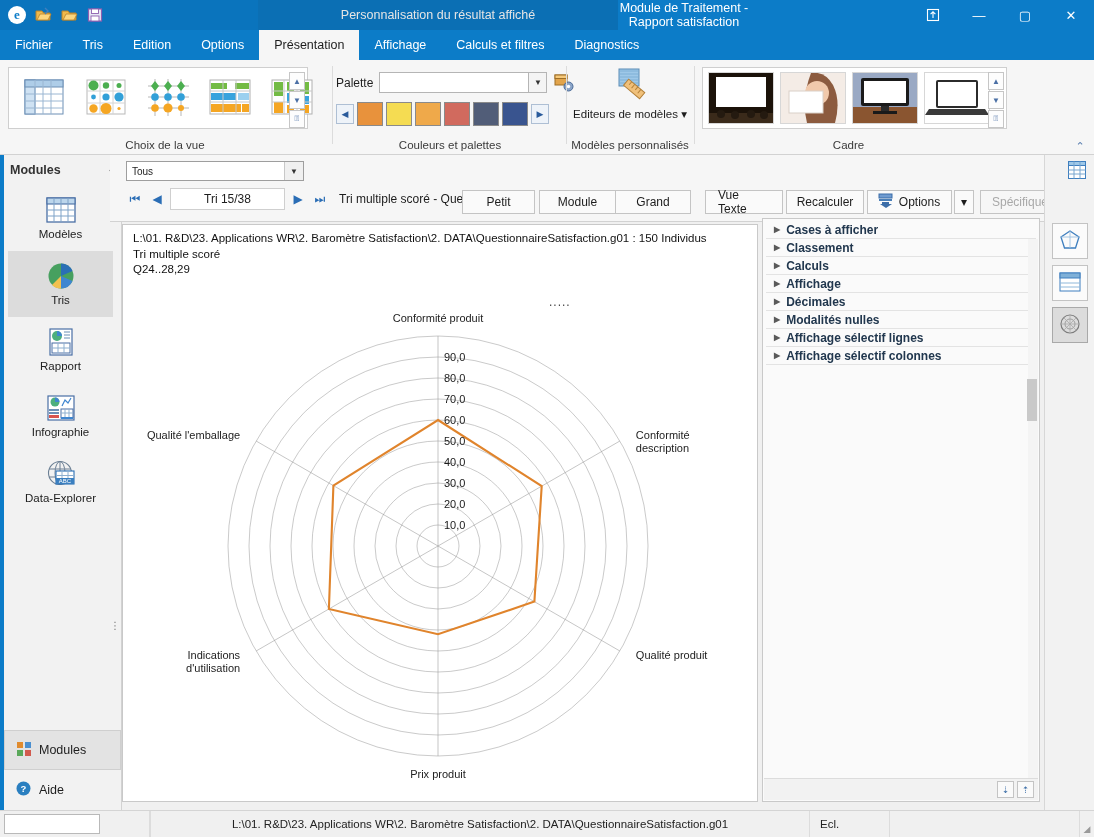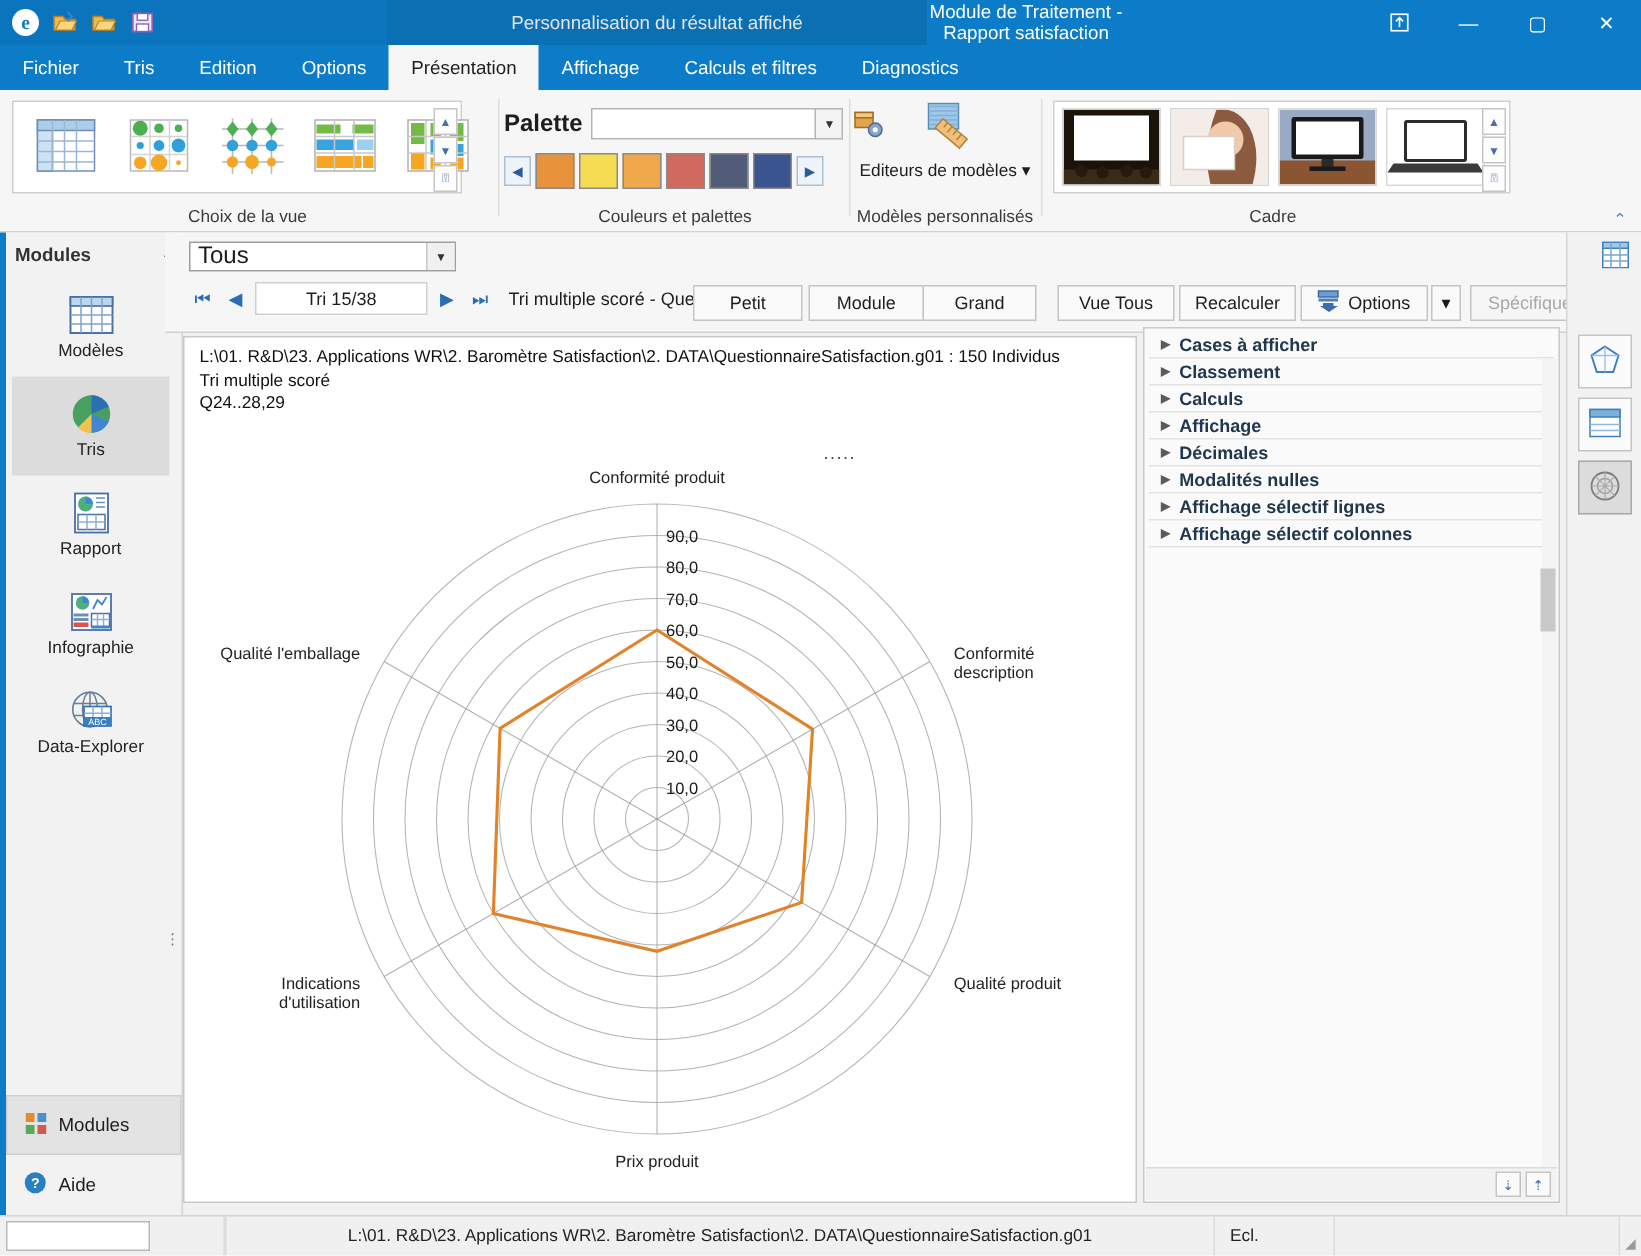--- a/index.html
+++ b/index.html
@@ -42,21 +42,21 @@
   .gsep { position:absolute; top:6px; width:1px; height:78px; background:#dcdcdc; }
 
   .viewbox { position:absolute; left:8px; top:5px; width:300px; height:62px; background:#fff; border:1px solid #cfcfcf; }
   .viewicons { display:flex; gap:12px; padding:6px 10px; }
   .vicon { width:50px; height:48px; }
   .spincol { position:absolute; right:2px; top:4px; width:16px; display:flex; flex-direction:column; gap:1px; }
   .spinbtn { width:16px; height:18px; border:1px solid #c6c6c6; background:#fdfdfd; display:flex;
              align-items:center; justify-content:center; font-size:8px; color:#4a6fa5; }
 
   .pal-row { display:flex; align-items:center; gap:6px; padding-top:10px; }
-  .pal-label { font-size:16px;font-weight:bold; }
+  .pal-label { font-size:12px; }
   .pal-input { width:150px; height:21px; background:#fff; border:1px solid #b5b5b5; }
   .pal-arrow { width:18px; height:21px; border:1px solid #b5b5b5; border-left:none; background:#f4f4f4;
                display:flex; align-items:center; justify-content:center; font-size:8px; color:#333; }
   .pal-gear { width:22px; height:21px; position:relative; }
   .sw-row { display:flex; align-items:center; gap:3px; margin-top:9px; }
   .sw { width:26px; height:24px; border:1px solid #8a8a8a; }
   .navbtn { width:18px; height:20px; border:1px solid #aebfd4; background:#eef3f9; display:flex;
             align-items:center; justify-content:center; color:#2a5b9b; font-size:9px; }
 
   .cadre-box { position:absolute; left:6px; top:5px; width:305px; height:62px; background:#fff; border:1px solid #cfcfcf; }
@@ -82,21 +82,21 @@
 
   .sb-bottom { position:absolute; left:4px; right:0; bottom:0; }
   .sb-btn { height:40px; display:flex; align-items:center; gap:8px; padding-left:12px; font-size:12.5px; }
   .sb-btn.modules { background:#e3e3e3; border:1px solid #cfcfcf; }
 
   
   .toolstrip { position:absolute; left:110px; top:155px; right:0; height:67px; background:#f6f6f6;
                border-bottom:1px solid #d2d2d2; }
   .combo { position:absolute; left:16px; top:6px; width:178px; height:20px; border:1px solid #9e9e9e; background:#fff;
            display:flex; align-items:center; }
-  .combo span { padding-left:5px; font-size:16px; flex:1; }
+  .combo span { padding-left:5px; font-size:10px; flex:1; }
   .combo .drop { width:19px; height:18px; background:#f0f0f0; border-left:1px solid #c8c8c8;
                  display:flex; align-items:center; justify-content:center; font-size:8px; color:#333; }
   .navrow { position:absolute; left:16px; top:33px; display:flex; align-items:center; gap:4px; }
   .navglyph { width:18px; height:22px; display:flex; align-items:center; justify-content:center; color:#2a6db5; font-size:12px; }
   .tri-field { width:115px; height:22px; background:#fff; border:1px solid #cfcfcf; display:flex;
                align-items:center; justify-content:center; font-size:12px; }
   .tri-caption { margin-left:6px; font-size:12px; max-width:150px; overflow:hidden; white-space:nowrap; }
   .tbtn { height:24px; border:1px solid #c4c4c4; background:#fafafa; display:flex; align-items:center;
           justify-content:center; padding:0 12px; font-size:12px; }
   .tbtn.disabled { color:#a8a8a8; background:#f6f6f6; }
@@ -513,21 +513,21 @@
       <div class="navglyph">◀</div>
       <div class="tri-field">Tri 15/38</div>
       <div class="navglyph">▶</div>
       <div class="navglyph">⏭</div>
       <div class="tri-caption">Tri multiple scoré - Questionn</div>
     </div>
 
     <div class="tbtn" style="position:absolute; left:352px; top:35px; width:73px;">Petit</div>
     <div class="tbtn" style="position:absolute; left:429px; top:35px; width:77px;">Module</div>
     <div class="tbtn" style="position:absolute; left:505px; top:35px; width:76px;">Grand</div>
-    <div class="tbtn" style="position:absolute; left:595px; top:35px; width:78px;">Vue Tous</div>
+    <div class="tbtn" style="position:absolute; left:595px; top:35px; width:78px;">Vue Texte</div>
     <div class="tbtn" style="position:absolute; left:676px; top:35px; width:78px;">Recalculer</div>
 
     <div class="tbtn split" style="position:absolute; left:757px; top:35px; width:85px;">
       <span>
         <svg width="17" height="15" viewBox="0 0 17 15">
           <rect x="2" y="1" width="13" height="4" fill="#6f9bd0" stroke="#3b6da8"></rect>
           <rect x="2" y="6" width="13" height="2" fill="#4a7fb8"></rect>
           <path d="M5 9 h7 v2 h3 l-6 4 -6 -4 h2 z" fill="#3b6da8"></path>
         </svg>
       </span>

